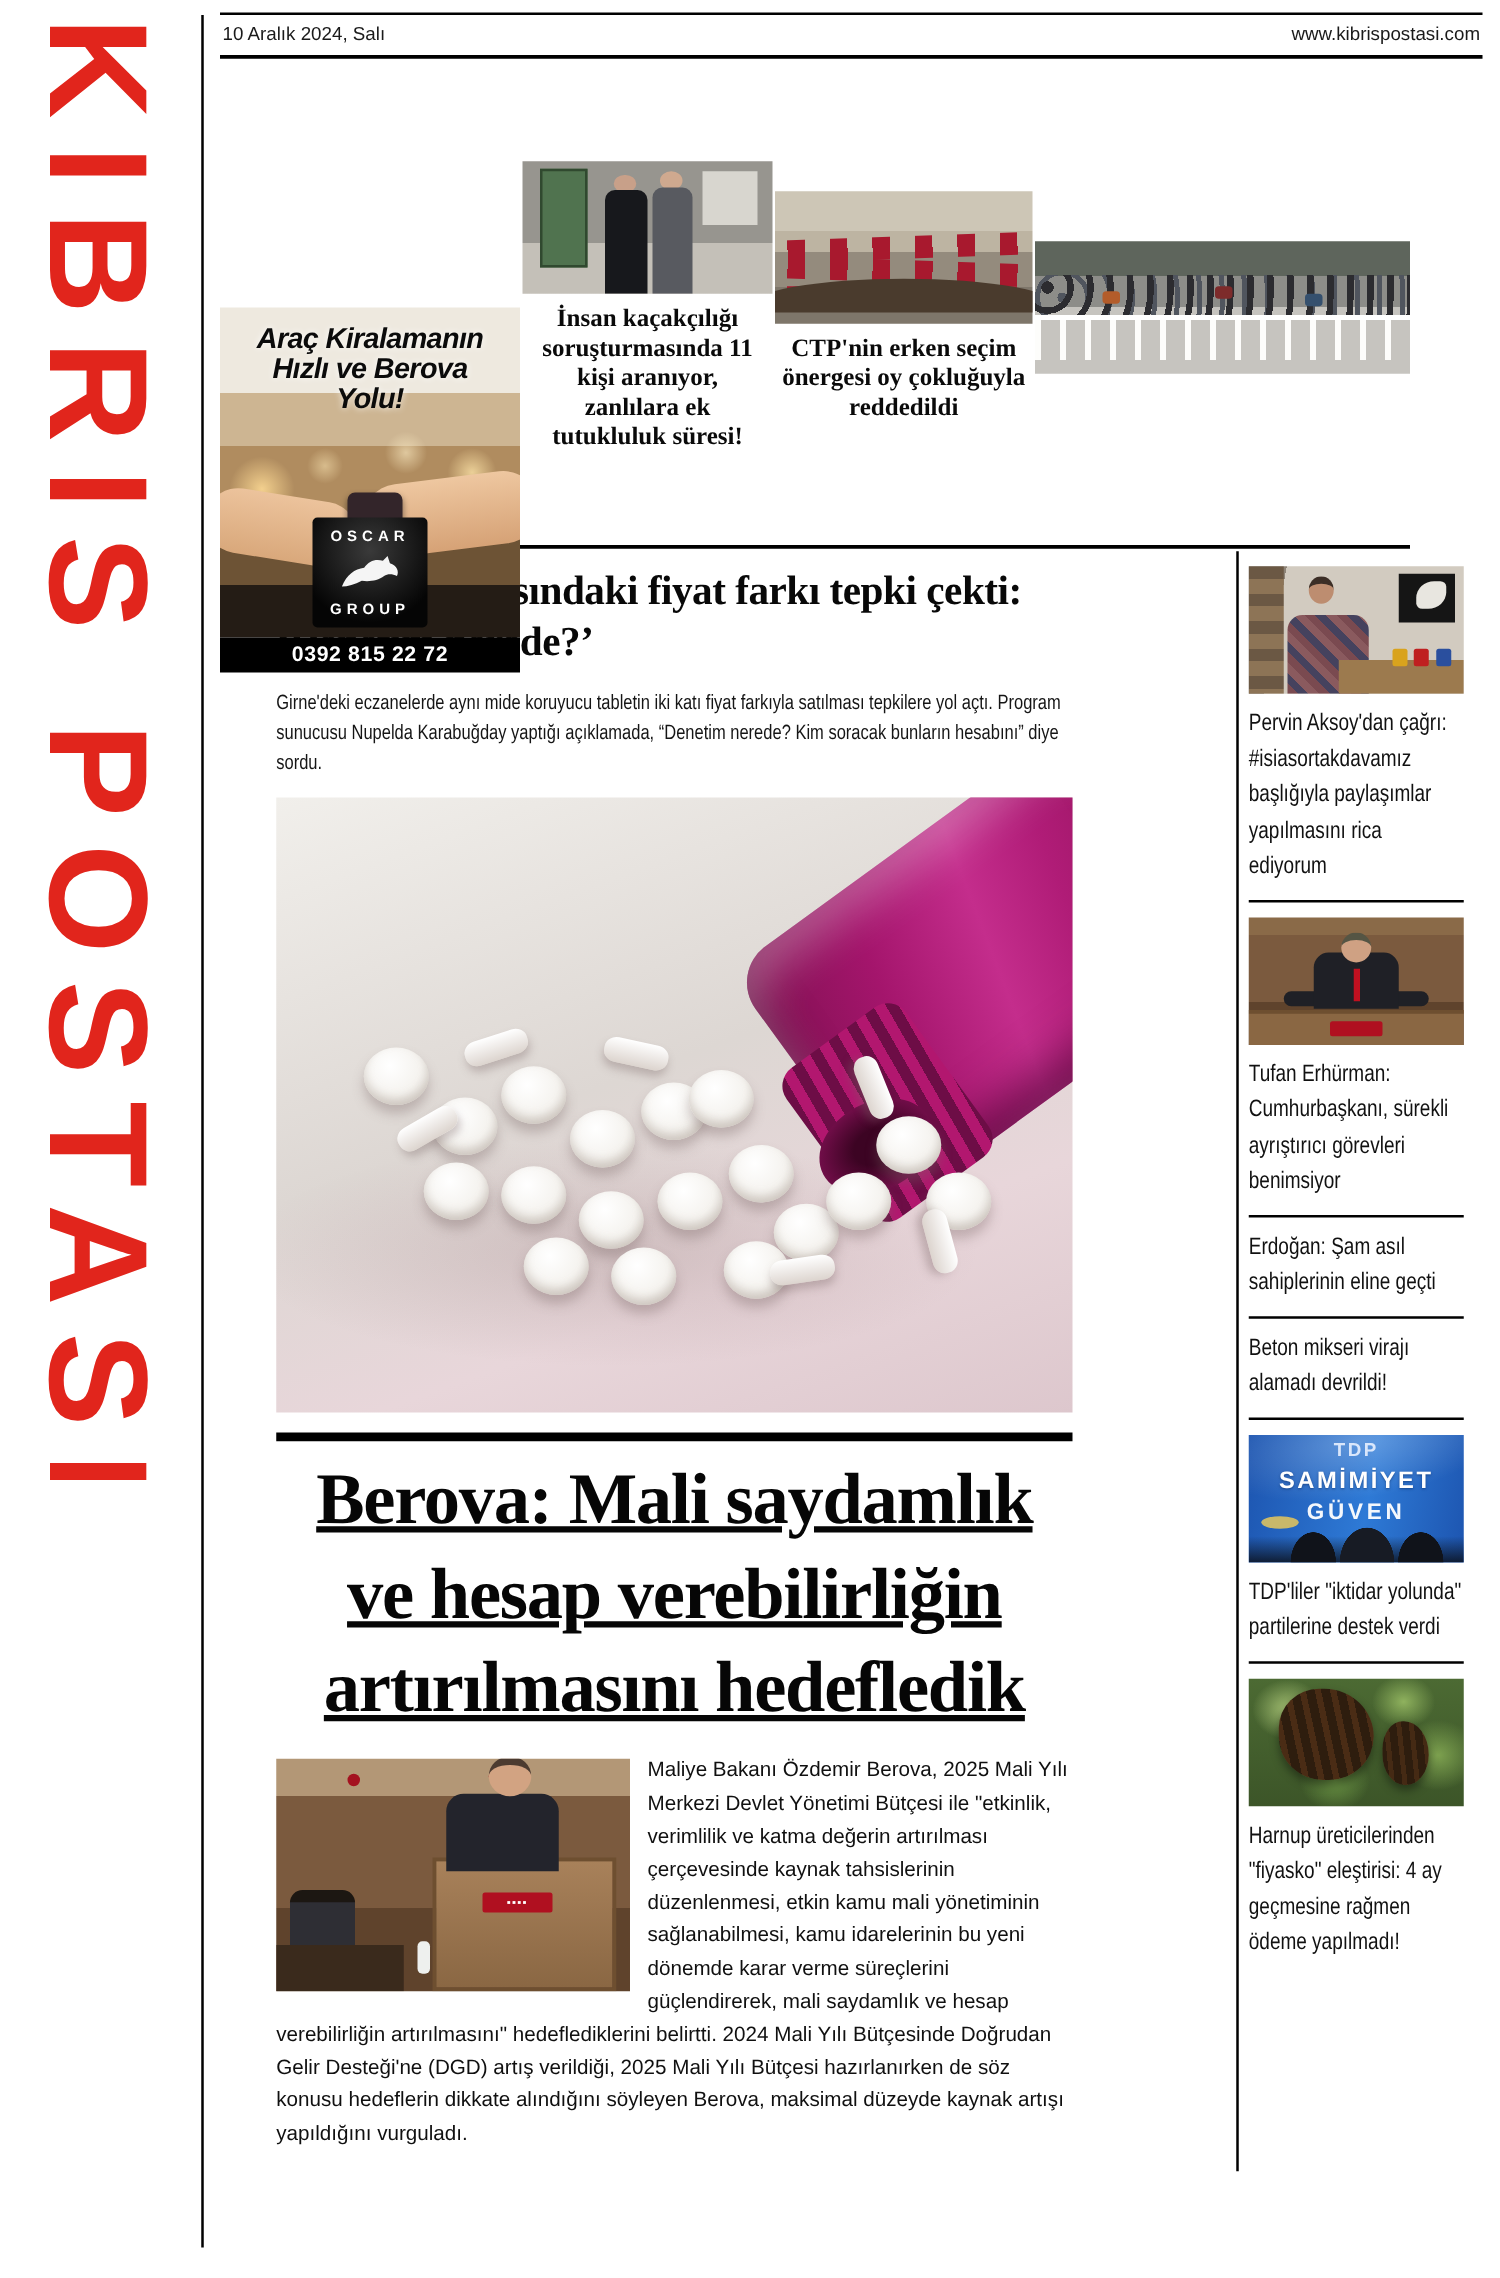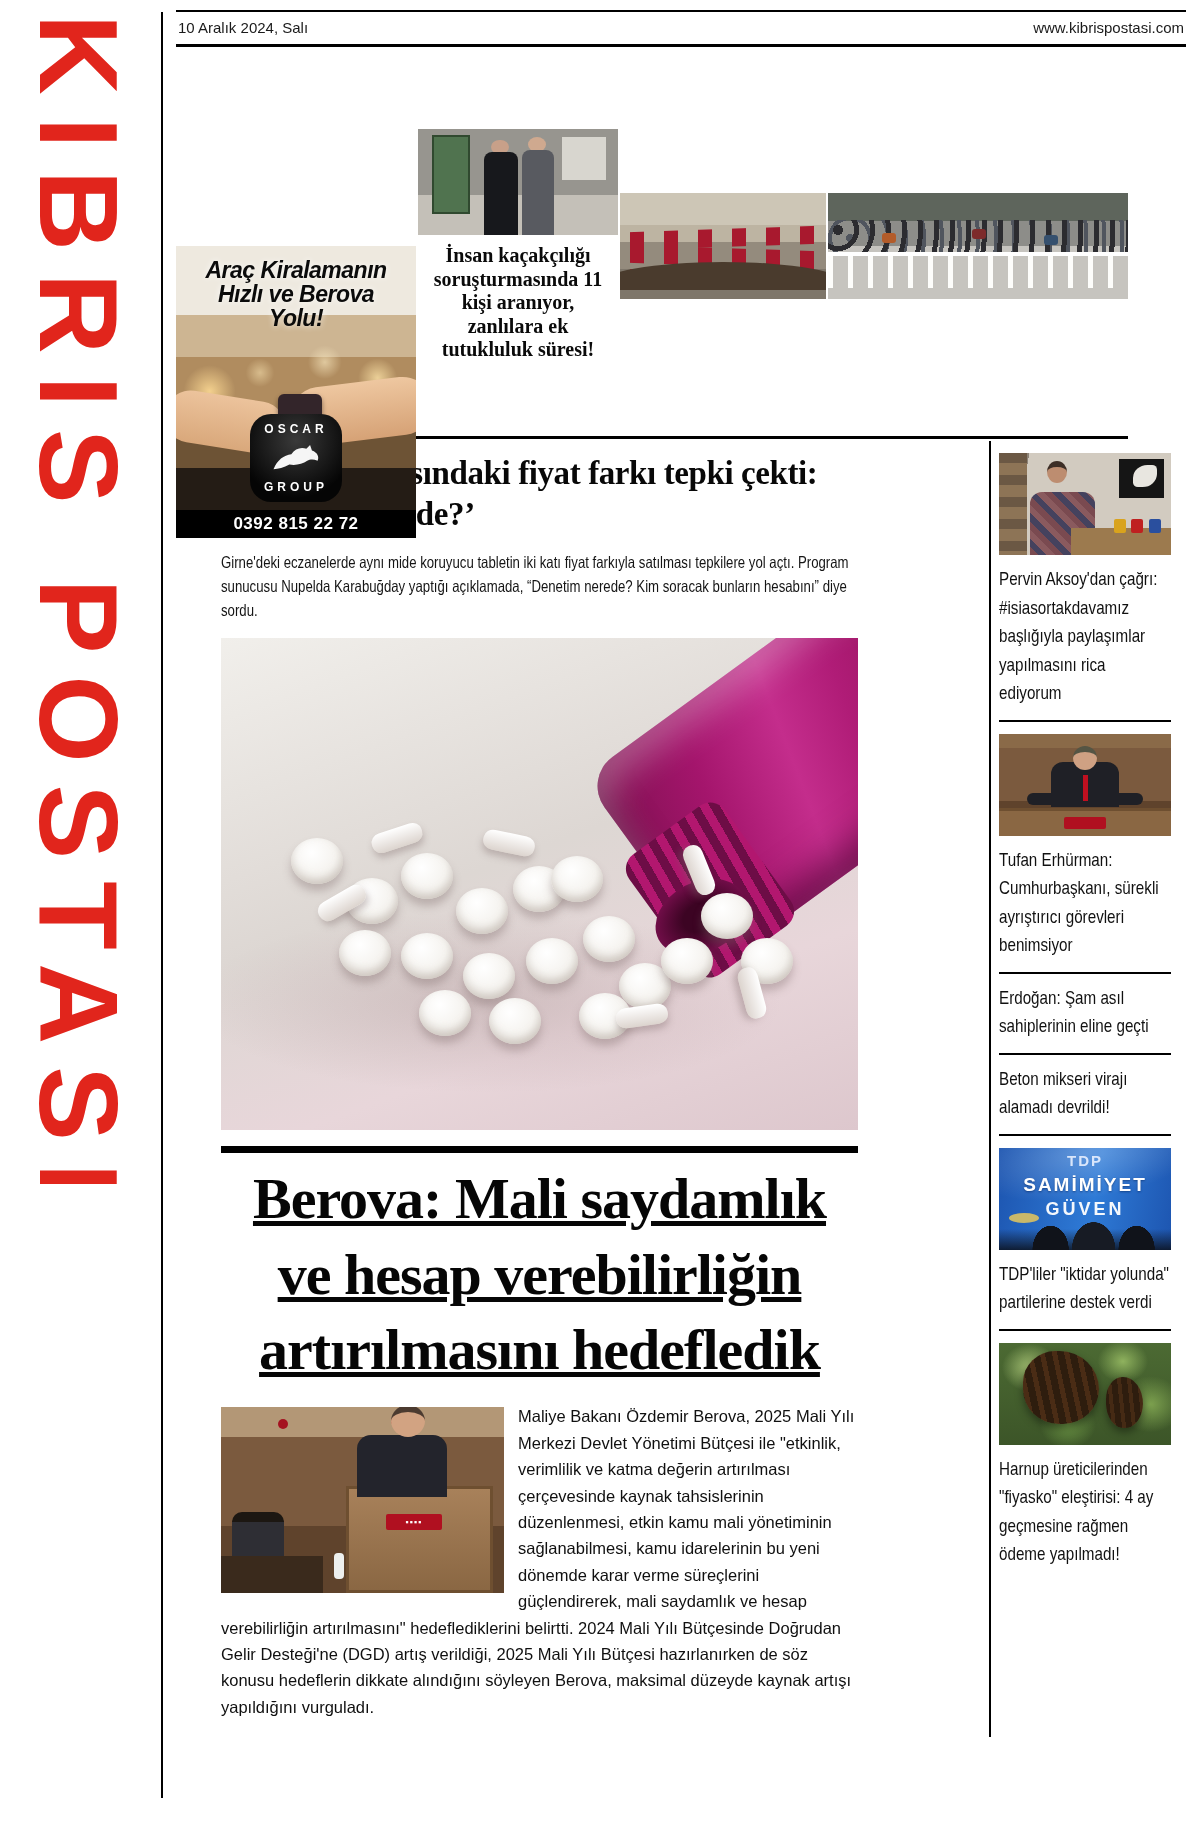--- a/index.html
+++ b/index.html
@@ -38,21 +38,21 @@
   .adtxt{position:relative;font-style:italic;font-weight:bold;font-size:23px;line-height:1.06;
          text-align:center;padding-top:12px;color:#0b0b0b;letter-spacing:-.5px;
          text-shadow:0 0 6px rgba(255,255,255,.9);}
   .handL{position:absolute;left:-12px;top:150px;width:122px;height:52px;border-radius:30px;
          background:linear-gradient(#ecc39c,#d9a87b);transform:rotate(9deg);}
   .handR{position:absolute;right:-16px;top:136px;width:142px;height:58px;border-radius:30px;
          background:linear-gradient(#eec7a0,#d6a276);transform:rotate(-7deg);}
   .fob{position:absolute;left:102px;top:148px;width:44px;height:27px;border-radius:6px;
        background:#33252a;box-shadow:0 3px 5px rgba(0,0,0,.45);}
   .oscar{position:absolute;left:50%;top:168px;transform:translateX(-50%);width:92px;height:88px;
-         border-radius:21px;background:radial-gradient(circle at 50% 30%,#3a3a3a,#050505 75%);
+         border-radius:4px;background:radial-gradient(circle at 50% 30%,#3a3a3a,#050505 75%);
          color:#fff;text-align:center;font-size:12px;letter-spacing:4px;font-weight:bold;
          display:flex;flex-direction:column;justify-content:space-between;padding:8px 0;box-sizing:border-box;}
   .phonebar{position:absolute;left:0;right:0;top:264px;height:28px;background:#000;color:#fff;
             font-weight:bold;font-size:17px;display:flex;align-items:center;justify-content:center;letter-spacing:.5px;}
   
   .ph-men{background:linear-gradient(#97958f 0 62%,#c4c0b8 62% 100%);}
   .ph-men .door{position:absolute;left:7%;top:6%;width:19%;height:74%;background:#50734f;border:2px solid #30492f;box-sizing:border-box;}
   .ph-men .win{position:absolute;right:6%;top:8%;width:22%;height:40%;background:#d8d6cf;}
   .ph-men .m1{position:absolute;left:33%;top:22%;width:17%;height:78%;background:#17181c;border-radius:8px 8px 0 0;}
   .ph-men .m2{position:absolute;left:52%;top:20%;width:16%;height:80%;background:#585a60;border-radius:8px 8px 0 0;}
@@ -209,20 +209,21 @@
       </div>
       <div class="tdiv"></div>
 
       <div class="tbox" style="width:206px;">
         <div class="tph ph-chairs">
           <div class="row" style="top:34%;transform:rotate(-2deg);"></div>
           <div class="row" style="top:52%;transform:rotate(2deg);"></div>
           <div class="row" style="top:72%;"></div>
           <div class="desk"></div>
         </div>
+        <div class="tcap">CTP'nin erken seçim önergesi oy çokluğuyla reddedildi</div>
       </div>
       <div class="tdiv"></div>
 
       <div class="tbox" style="width:300px;">
         <div class="tph ph-protest">
           <div class="crowd"></div>
           <div class="jacket" style="left:18%;top:38%;background:#b35c2a;"></div>
           <div class="jacket" style="left:48%;top:34%;background:#7d2b2b;"></div>
           <div class="jacket" style="left:72%;top:40%;background:#35506e;"></div>
           <div class="fence"></div>

